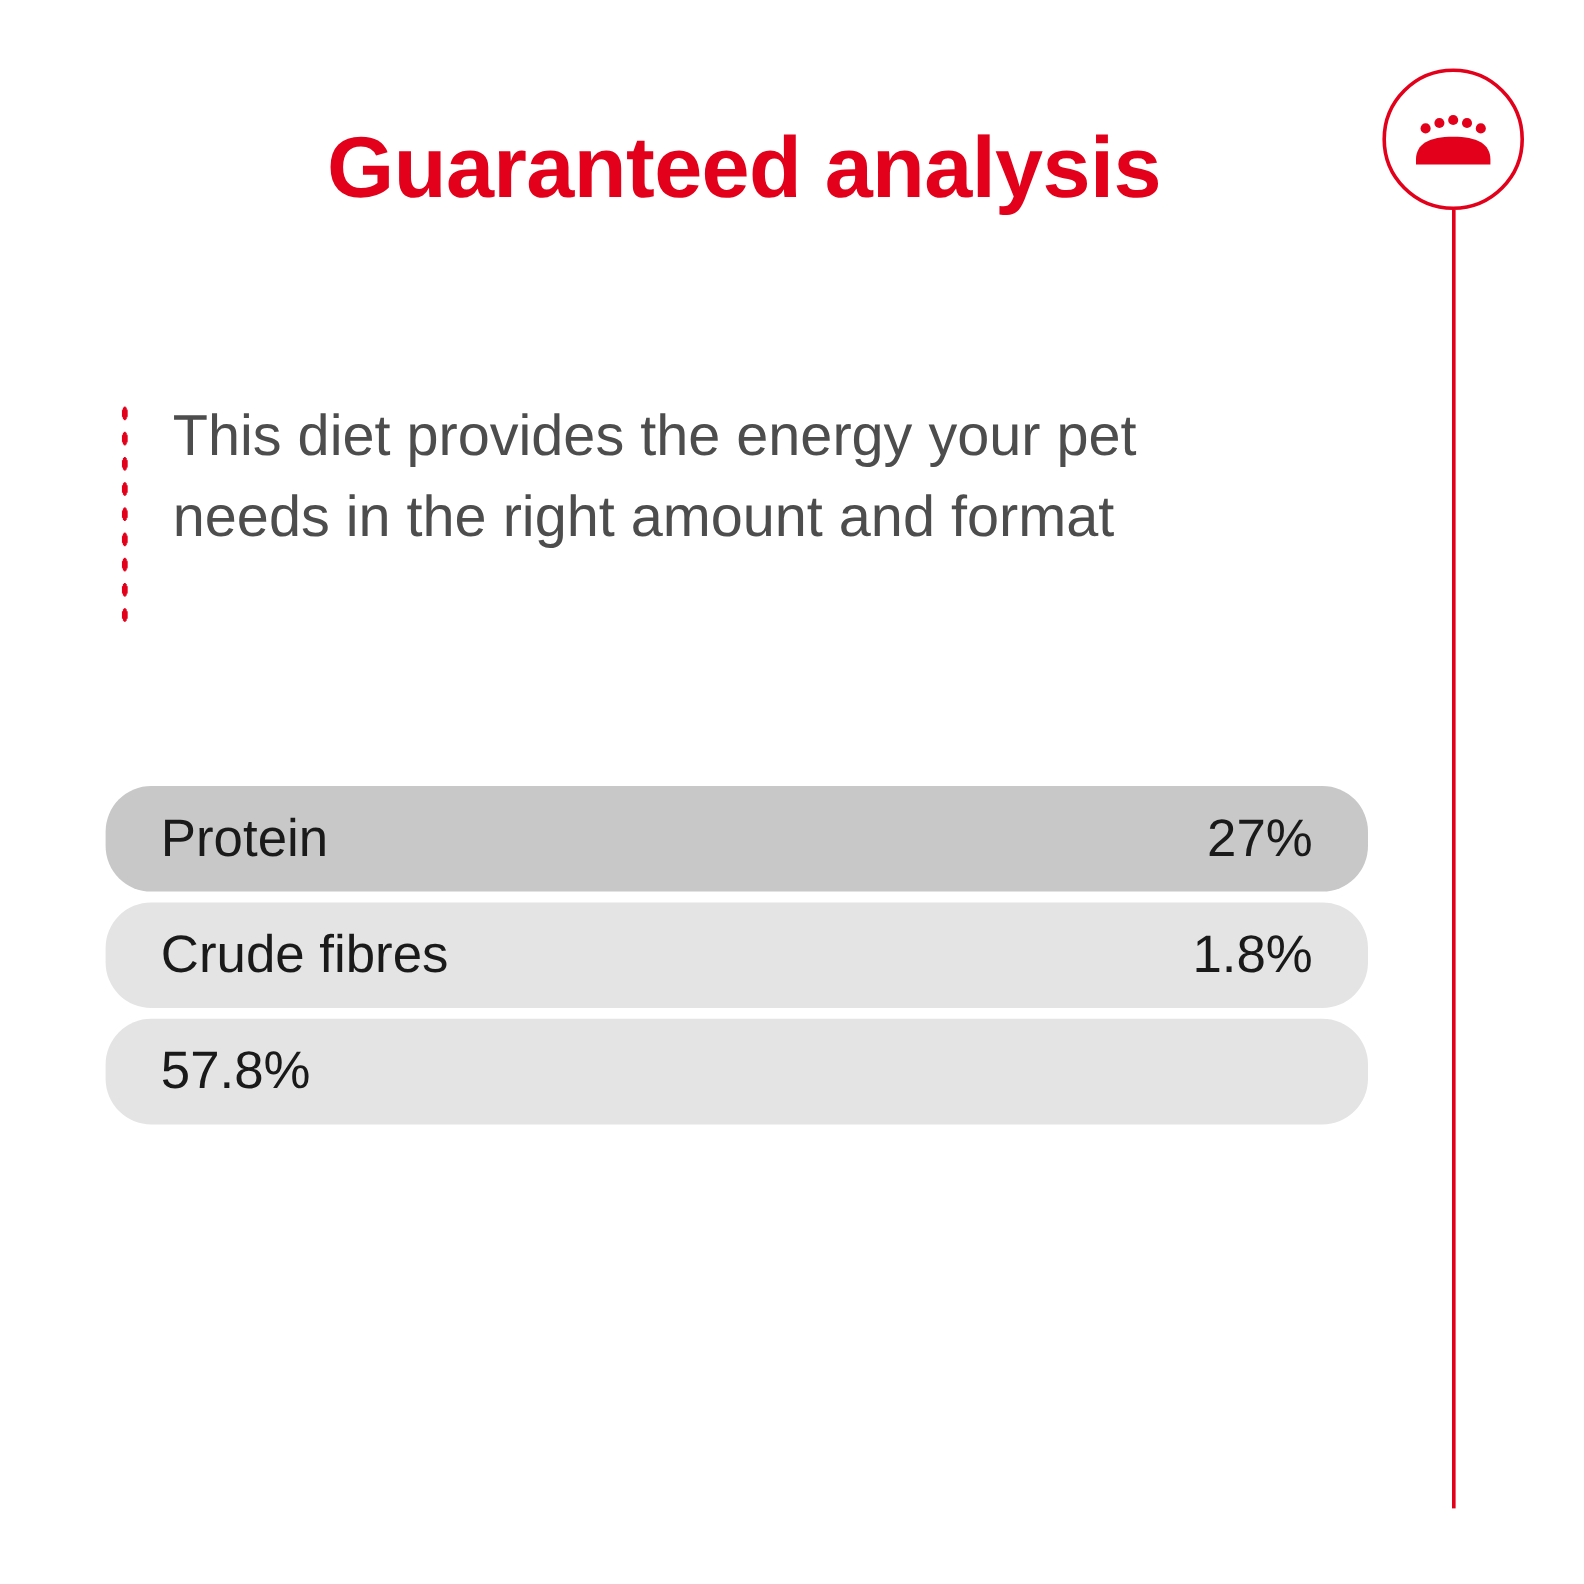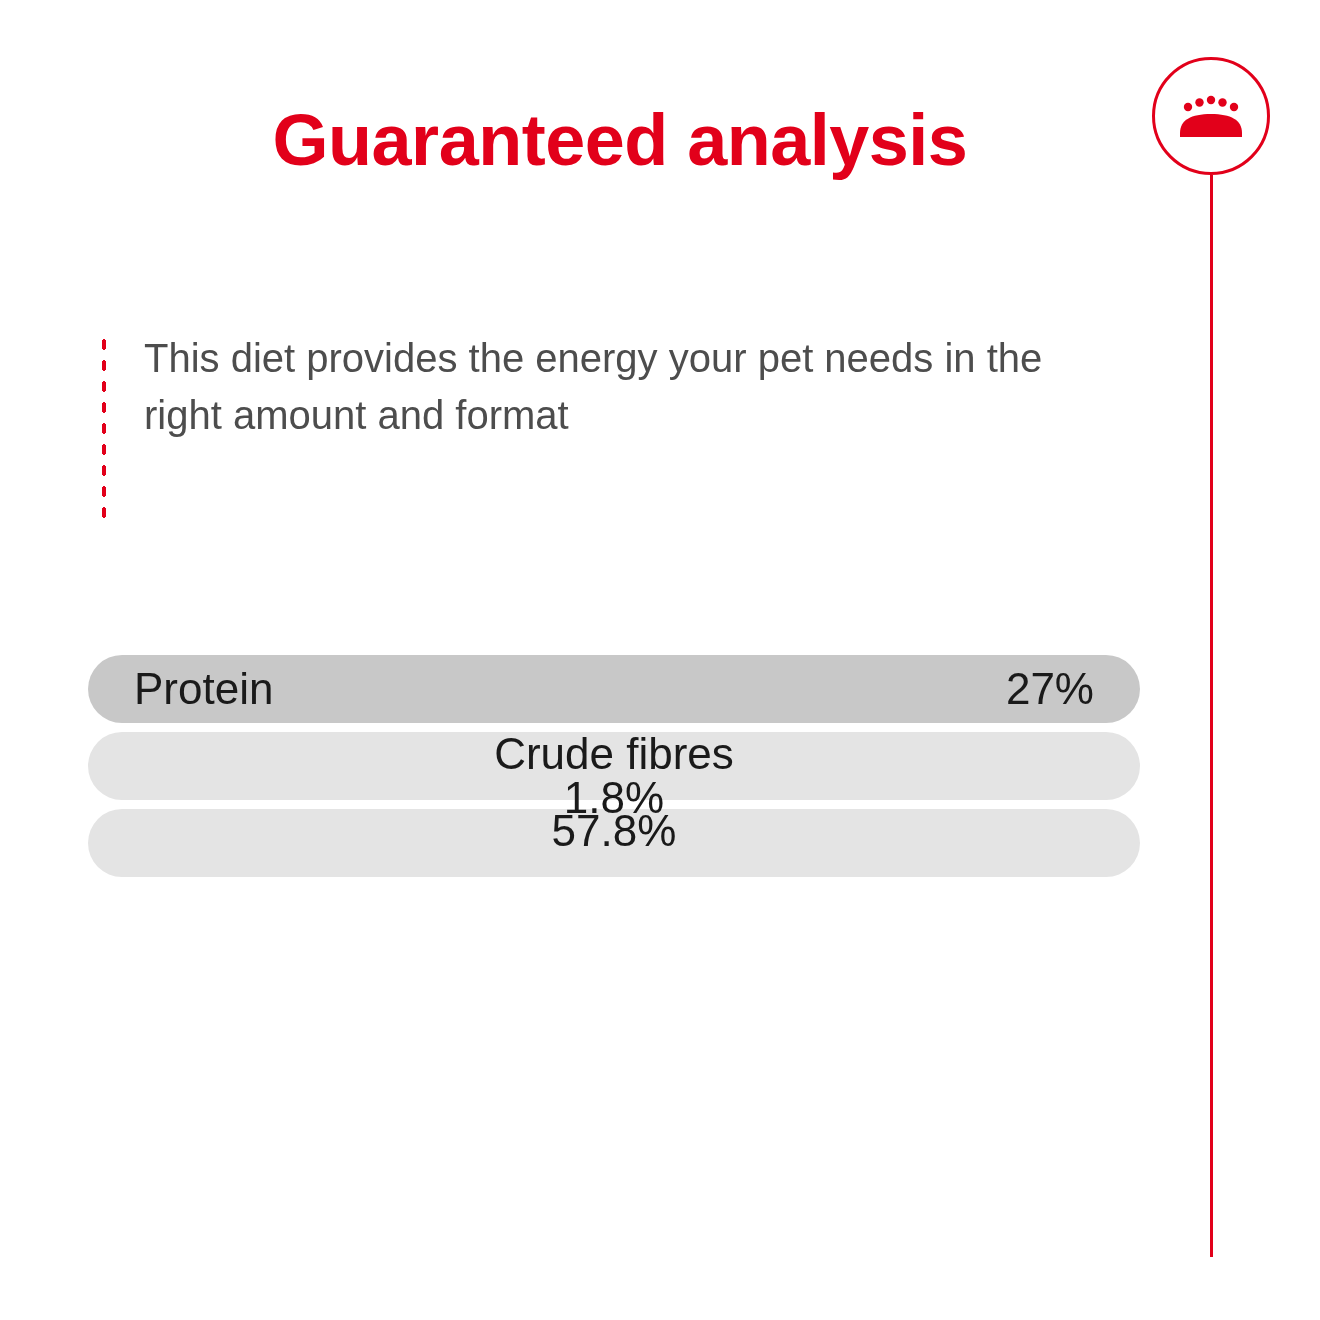--- a/index.html
+++ b/index.html
@@ -80,44 +80,44 @@
     height: 190px;
     margin-top: 4px;
     background-image: radial-gradient(#e2001a 40%, rgba(0,0,0,0) 41%);
     background-size: 8px 21px;
     background-repeat: repeat-y;
     flex: 0 0 auto;
   }
   .intro-text {
     margin-left: 36px;
     color: #4d4d4d;
-    font-size: 40px;
+    font-size: 48px;
     line-height: 1.42;
     font-weight: normal;
     max-width: 930px;
   }
 
   
   .rows {
     position: absolute;
     top: 655px;
     left: 88px;
     width: 1052px;
   }
   .row {
     display: flex;
     align-items: center;
     justify-content: space-between;
-    height: 68px;
+    height: 88px;
     border-radius: 38px;
     padding: 0 46px 0 46px;
     margin-bottom: 9px;
   }
   .row.dark  { background: #c8c8c8; }
-  .row.light { background: #e4e4e4; flex-direction: column; }
+  .row.light { background: #e4e4e4; }
 
   .row-label,
   .row-value {
     color: #1a1a1a;
     font-size: 44px;
     line-height: 1;
     font-weight: normal;
     white-space: nowrap;
   }
   .row-value { text-align: right; }

